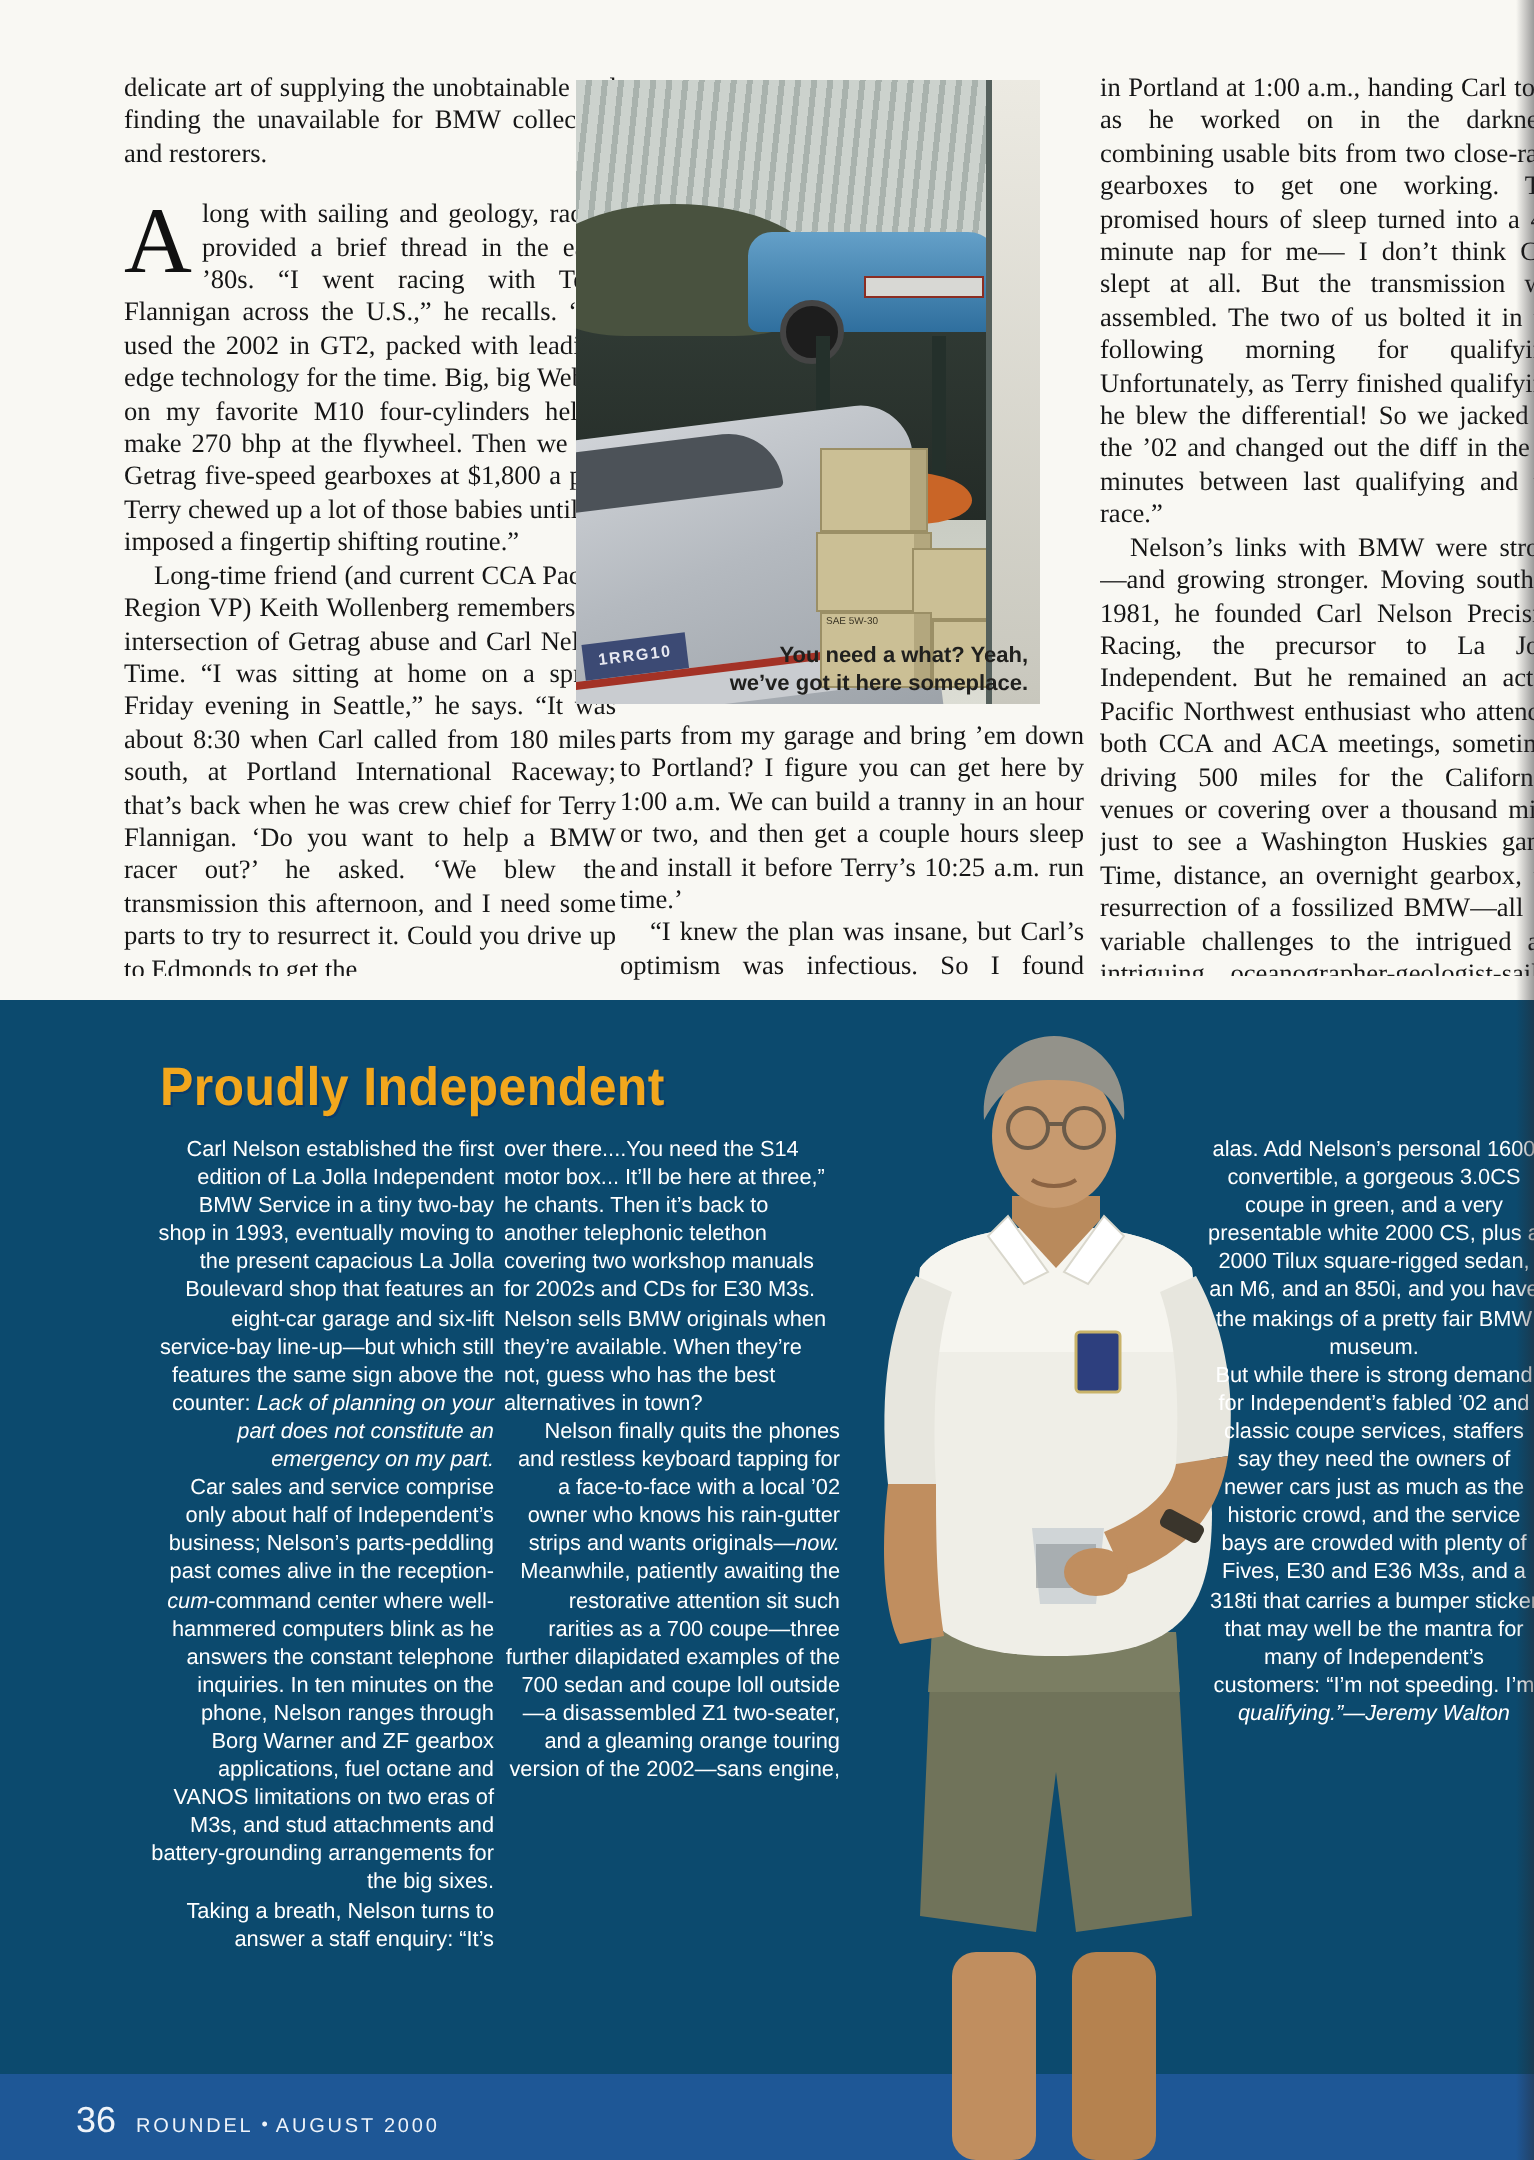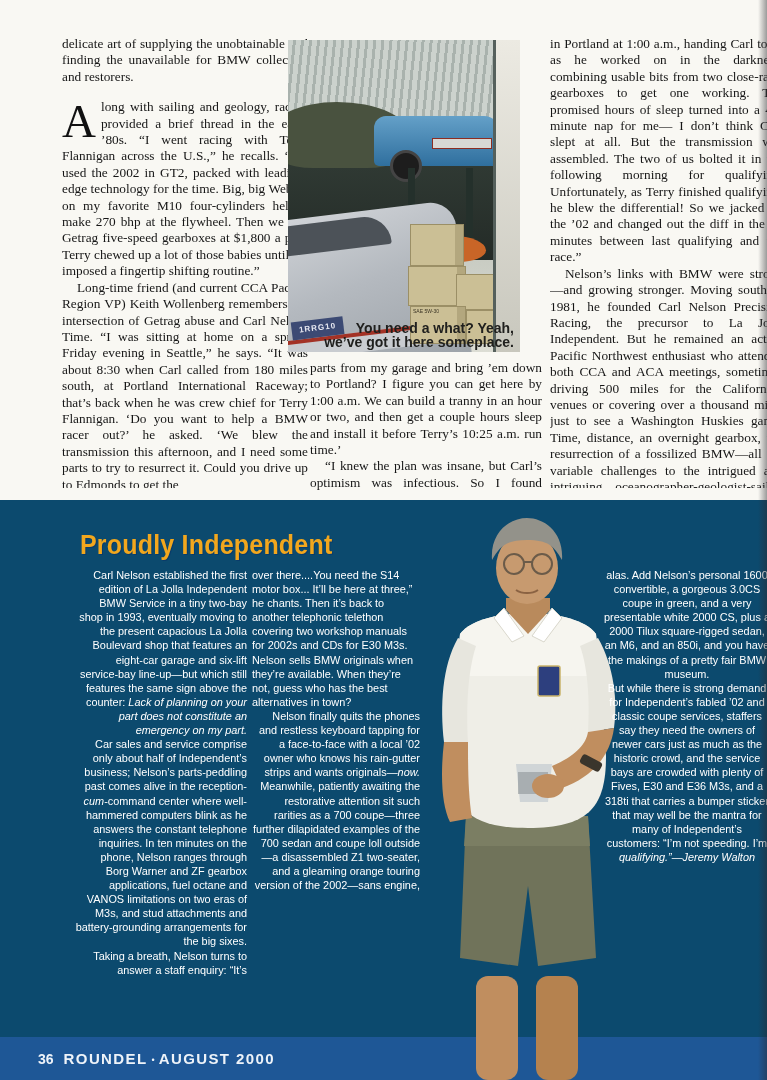--- a/index.html
+++ b/index.html
@@ -37,40 +37,40 @@
   .ph-silver{position:absolute;bottom:-28px;left:-34px;width:210px;height:168px;transform:rotate(-7deg);
     background:linear-gradient(165deg,#d3d6da 0%,#b4b9bf 45%,#9aa0a6 100%);border-radius:10px 26px 4px 4px;}
   .ph-rearwin{position:absolute;top:6px;left:24px;width:120px;height:30px;background:#4c5258;border-radius:8px 40px 4px 4px;}
   .ph-bumper{position:absolute;bottom:28px;left:6px;width:198px;height:16px;background:#c9ccd0;border-top:4px solid #a33226;}
   .ph-plate{position:absolute;bottom:48px;left:34px;width:52px;height:18px;background:#3c4a74;color:#e8e9f2;
     font-family:"Liberation Sans",sans-serif;font-size:8px;font-weight:bold;text-align:center;line-height:18px;letter-spacing:1px;}
   .ph-boxes{position:absolute;bottom:8px;right:16px;width:96px;height:120px;}
   .ph-box{position:absolute;background:#cbbf95;border:1px solid #9b8f66;box-shadow:inset -8px 0 0 #b3a77e;}
   .ph-box small{display:block;font-family:"Liberation Sans",sans-serif;font-size:5px;color:#3a3424;padding:2px;line-height:1.1;}
   .ph-caption{position:absolute;right:6px;bottom:3px;text-align:right;font-family:"Liberation Sans",sans-serif;
-    font-weight:bold;font-size:14px;line-height:13.5px;color:#20201e;}
+    font-weight:bold;font-size:11px;line-height:13.5px;color:#20201e;}
 
   
   .feature{position:absolute;left:0;top:500px;width:767px;height:580px;background:#0c4a6e;}
   .feature-head{position:absolute;left:80px;top:30px;font-family:"Liberation Sans",sans-serif;
     font-weight:bold;font-size:25px;letter-spacing:.2px;color:#f2a71d;text-shadow:1px 1px 0 #0a3c6b;
     transform:scaleY(1.08);}
   .bcol{position:absolute;top:68px;color:#ffffff;font-family:"Liberation Sans",sans-serif;
     font-size:10.9px;line-height:14.1px;text-align:left;}
   .bcol p{margin:0;}
   .bcol p.ind{text-indent:14px;text-align:right;}
   #bcolA{left:75px;width:172px;height:470px;}
   #bcolB{left:252px;width:168px;height:470px;}
   #bcolC{left:592px;width:166px;height:445px;text-align:center;z-index:4;margin-left:12px;}
 
   
   .footer{position:absolute;left:0;bottom:0;width:767px;height:43px;background:#1e5796;z-index:1;}
   .footer-inner{position:absolute;left:38px;top:13px;color:#eef3f9;font-family:"Liberation Sans",sans-serif;}
-  .footer-inner .pg{font-size:14px;font-weight:bold;margin-right:10px;}
-  .footer-inner .mag,.footer-inner .iss{font-size:15px;letter-spacing:1.4px;font-weight:bold;}
+  .footer-inner .pg{font-size:18px;font-weight:normal;margin-right:10px;}
+  .footer-inner .mag,.footer-inner .iss{font-size:10px;letter-spacing:1.4px;font-weight:normal;}
   .footer-inner .dot{font-size:9px;margin:0 4px;position:relative;top:-1px;}
 
   .man{position:absolute;left:420px;top:506px;width:216px;height:574px;z-index:2;}
 </style>
 </head>
 <body>
 
 <div class="page">
 
   <div class="col" id="col1">

